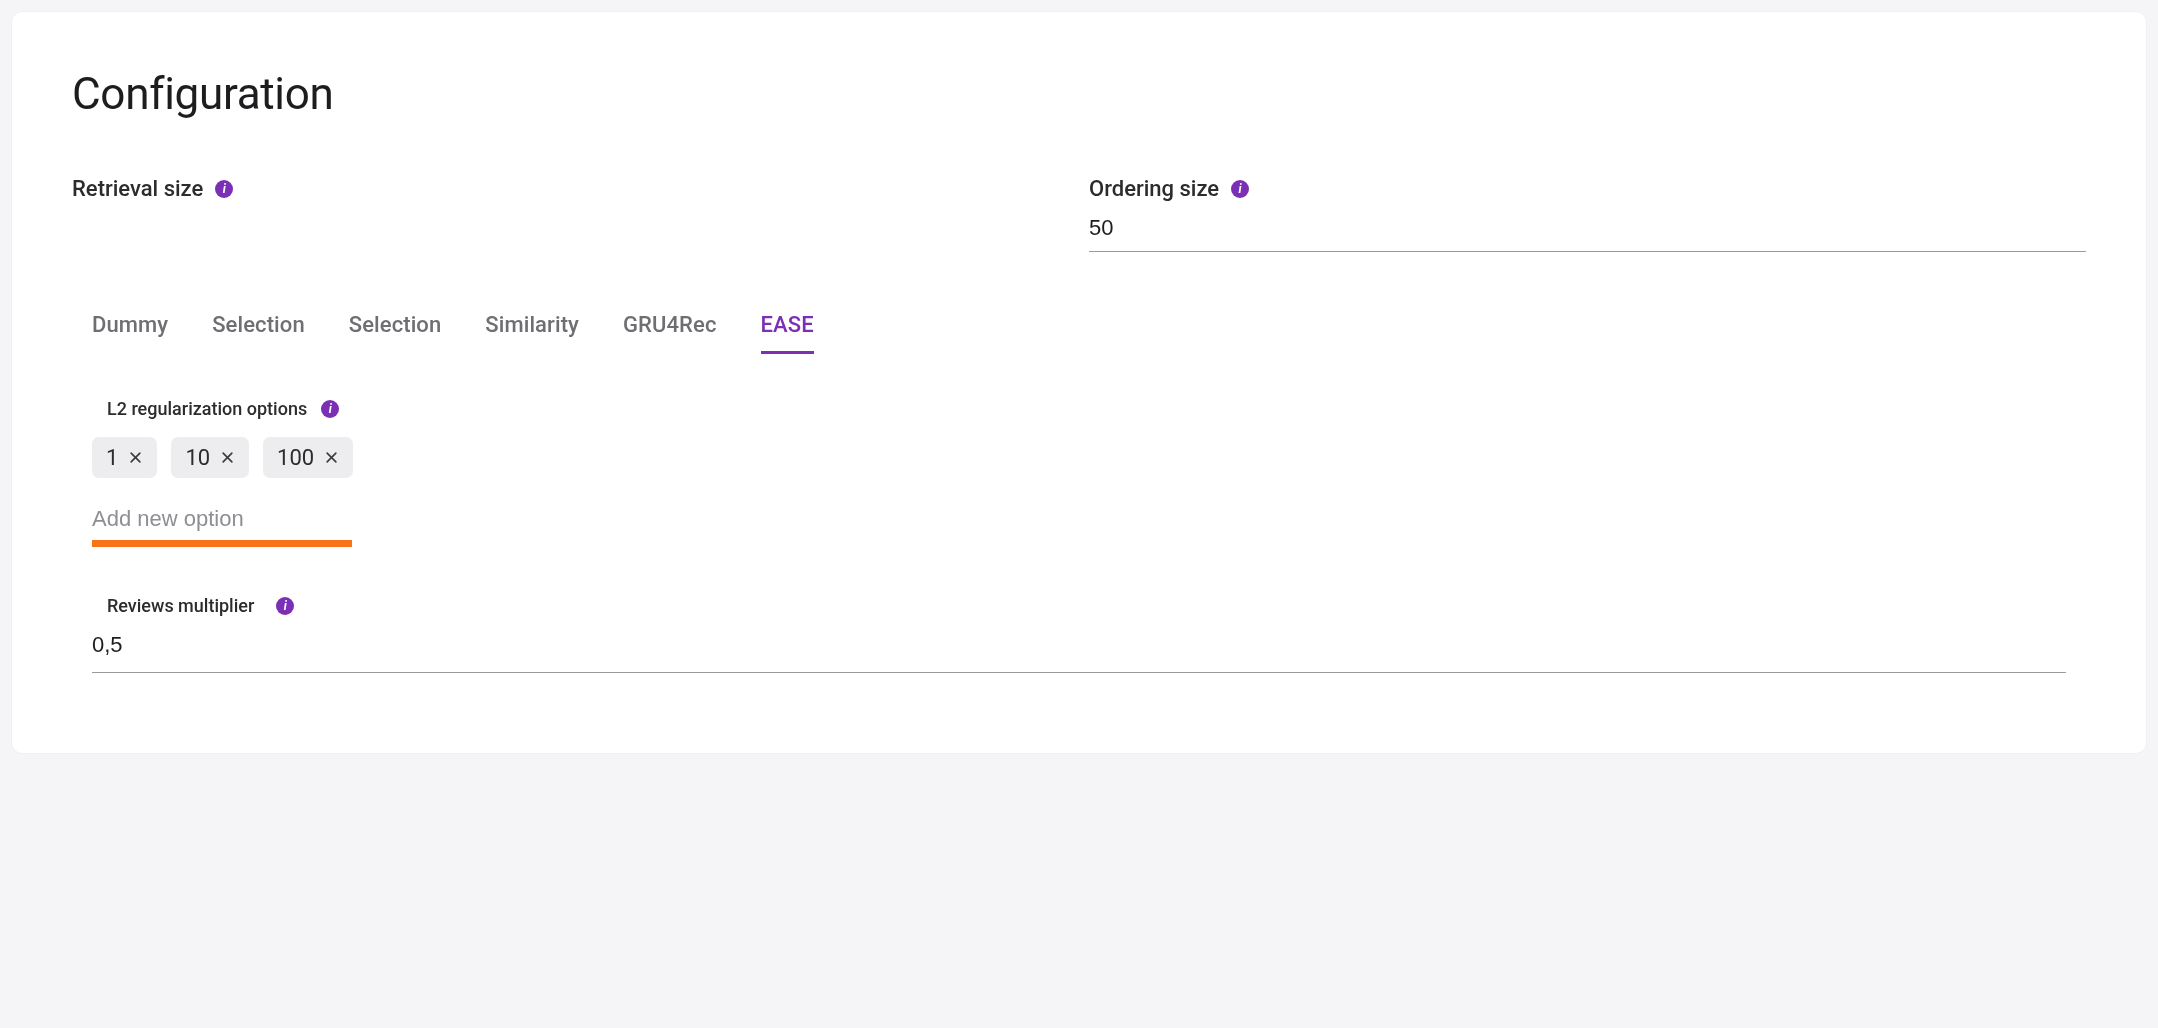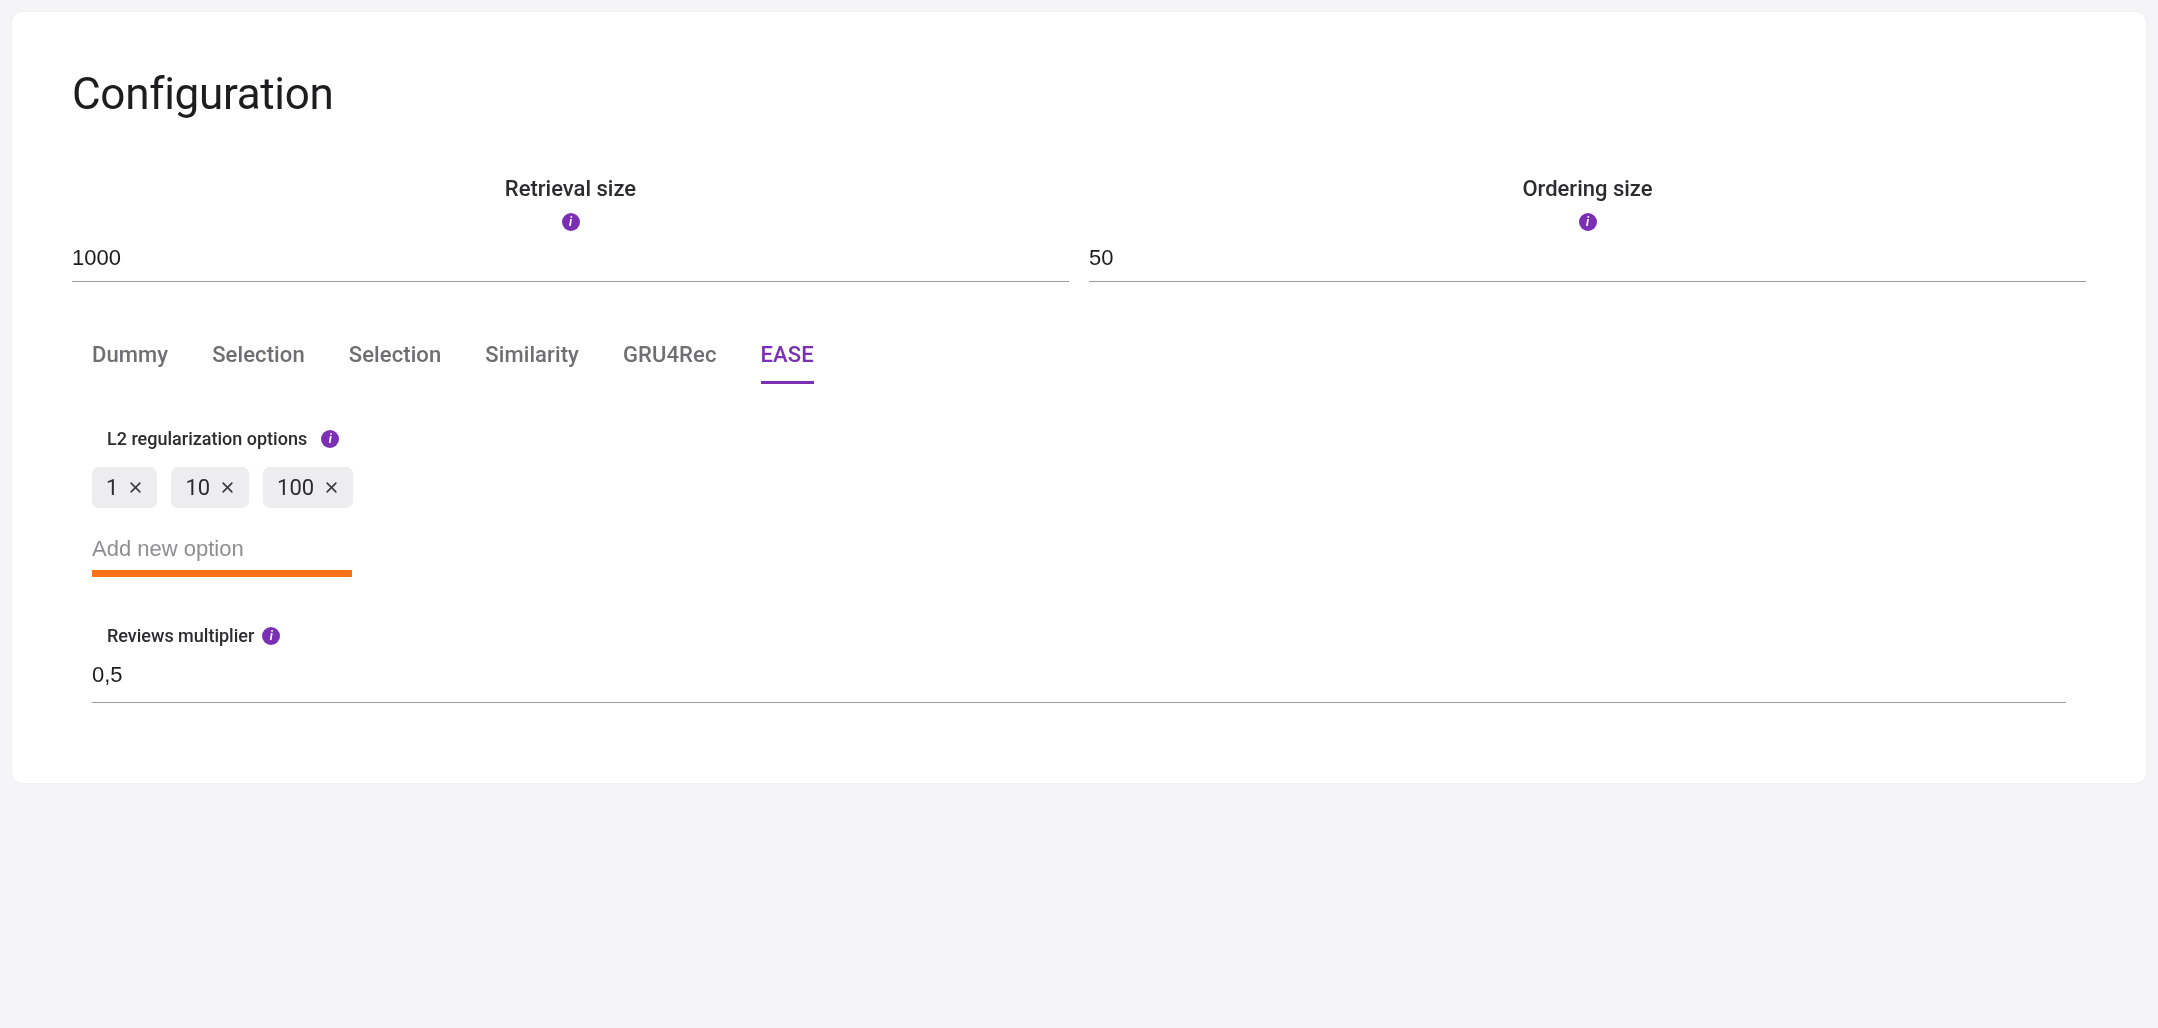--- a/index.html
+++ b/index.html
@@ -33,21 +33,20 @@
     margin-bottom: 60px;
   }
   .field {
     flex: 1;
   }
   .field-label-row {
     display: flex;
     align-items: center;
     gap: 12px;
     margin-bottom: 8px;
-    flex-direction: column;
   }
   .field-label {
     font-size: 22px;
     font-weight: 500;
     color: #2c2c2e;
   }
   .info-icon {
     width: 18px;
     height: 18px;
     border-radius: 50%;
@@ -158,39 +157,38 @@
     border-bottom: 1px solid #9b9b9f;
     font-size: 22px;
     padding: 6px 0 14px 0;
     background: transparent;
     color: #1d1d1f;
     outline: none;
   }
   .multiplier-header {
     display: flex;
     align-items: center;
-    gap: 8px;
+    gap: 22px;
     margin-bottom: 10px;
   }
 </style>
 </head>
 <body>
 
 <div class="card">
 
   <h1 class="page-title">Configuration</h1>
 
   <div class="top-row">
 
     <div class="field">
       <div class="field-label-row">
         <span class="field-label">Retrieval size</span>
         <span class="info-icon">i</span>
       </div>
-      <input type="text" class="text-input" value="1000" style="">
     </div>
 
     <div class="field">
       <div class="field-label-row">
         <span class="field-label">Ordering size</span>
         <span class="info-icon">i</span>
       </div>
       <input type="text" class="text-input" value="50" style="">
     </div>
 

